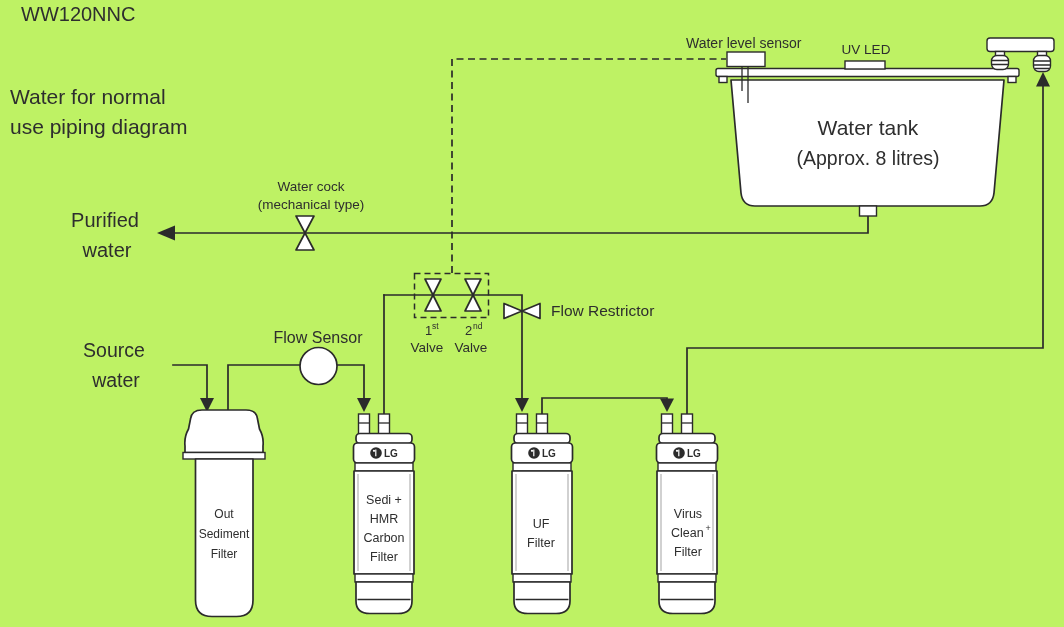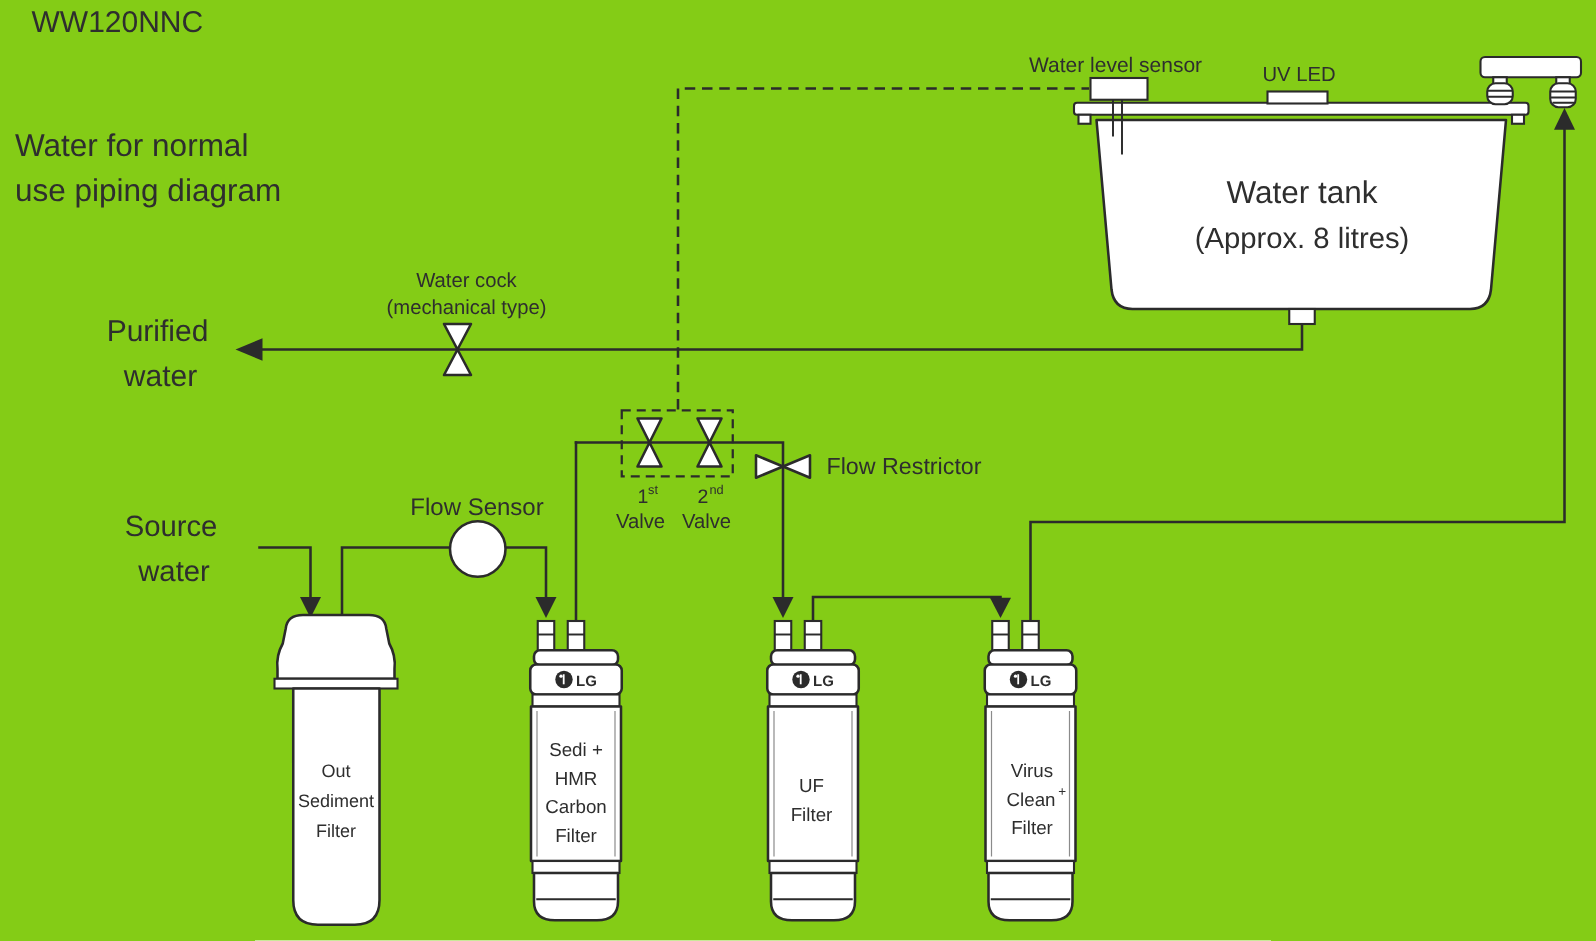--- a/index.html
+++ b/index.html
@@ -1,16 +1,16 @@
 <!DOCTYPE html>
 <html><head>
 <meta charset="utf-8">
 <style>
   html,body{margin:0;padding:0;background:#ffffff;}
-  .stage{position:relative;width:1064px;height:627px;background:#84cc16;overflow:hidden;
+  .stage{position:relative;width:1064px;height:627px;background:#bef264;overflow:hidden;
          font-family:"Liberation Sans",sans-serif;}
   svg text{font-family:"Liberation Sans",sans-serif;fill:#2e2e2e;}
   .s  {stroke:#2b2b2b;stroke-width:1.7;fill:none;stroke-linecap:square;}
   .s1 {stroke:#2b2b2b;stroke-width:1.3;fill:none;}
   .sf {stroke:#2b2b2b;stroke-width:1.7;fill:#ffffff;stroke-linejoin:round;}
   .sf1{stroke:#2b2b2b;stroke-width:1.4;fill:#ffffff;}
   .ah {fill:#2b2b2b;stroke:none;}
   .dsh{stroke:#2b2b2b;stroke-width:1.7;fill:none;stroke-dasharray:7 4.5;}
   .dbx{stroke:#2b2b2b;stroke-width:1.5;fill:none;stroke-dasharray:6 4;}
   .inner{stroke:#2b2b2b;stroke-width:0.8;opacity:0.55;fill:none;}

